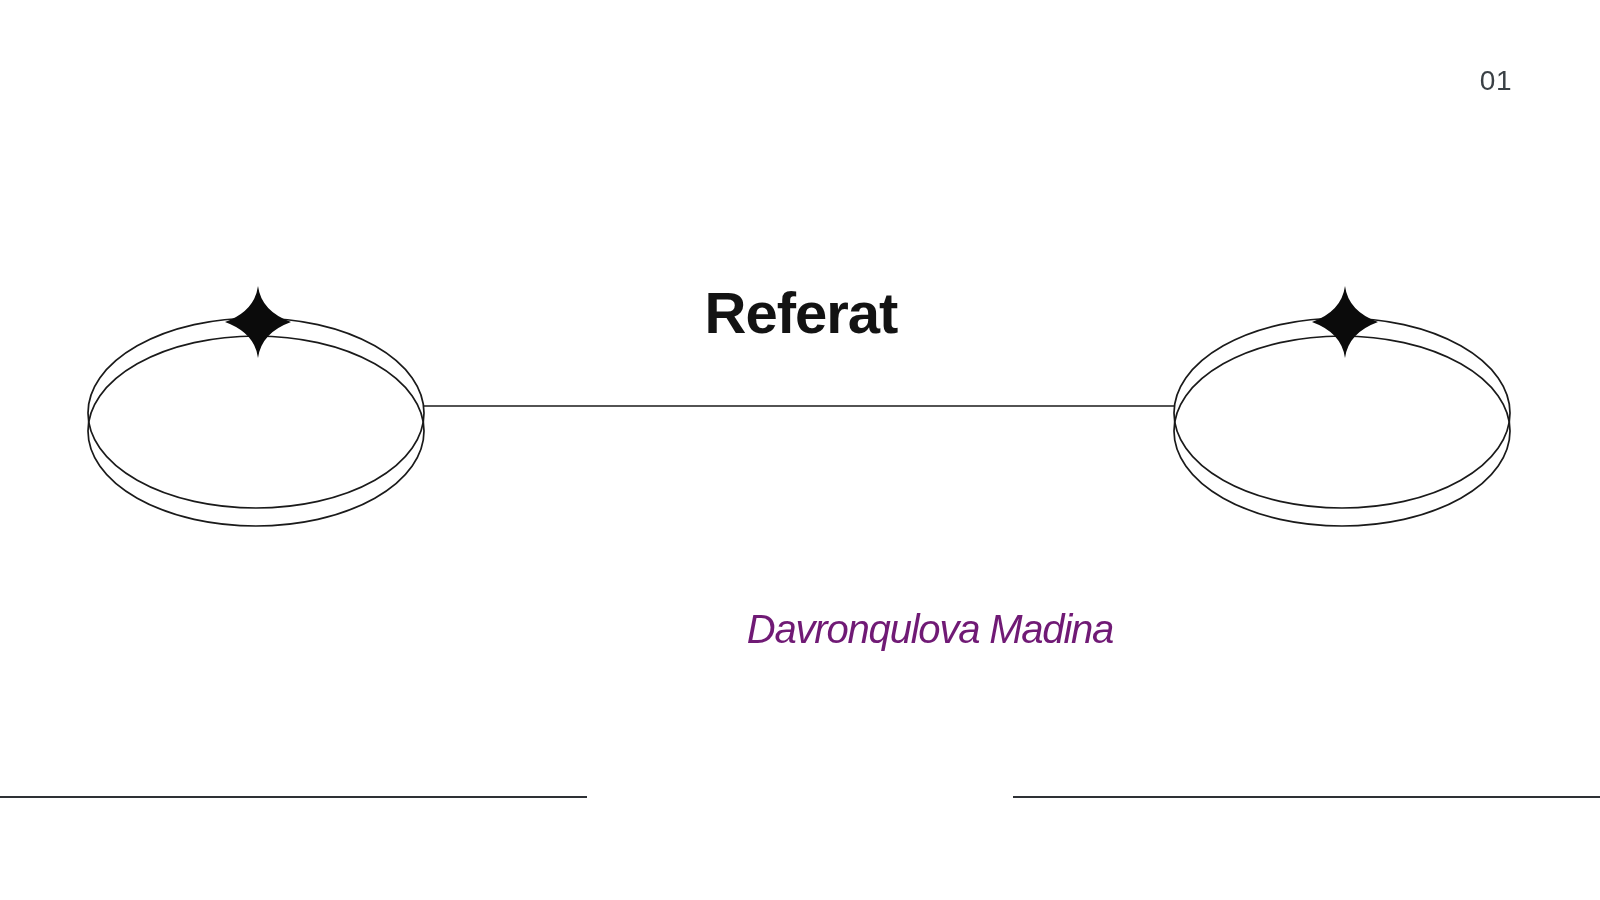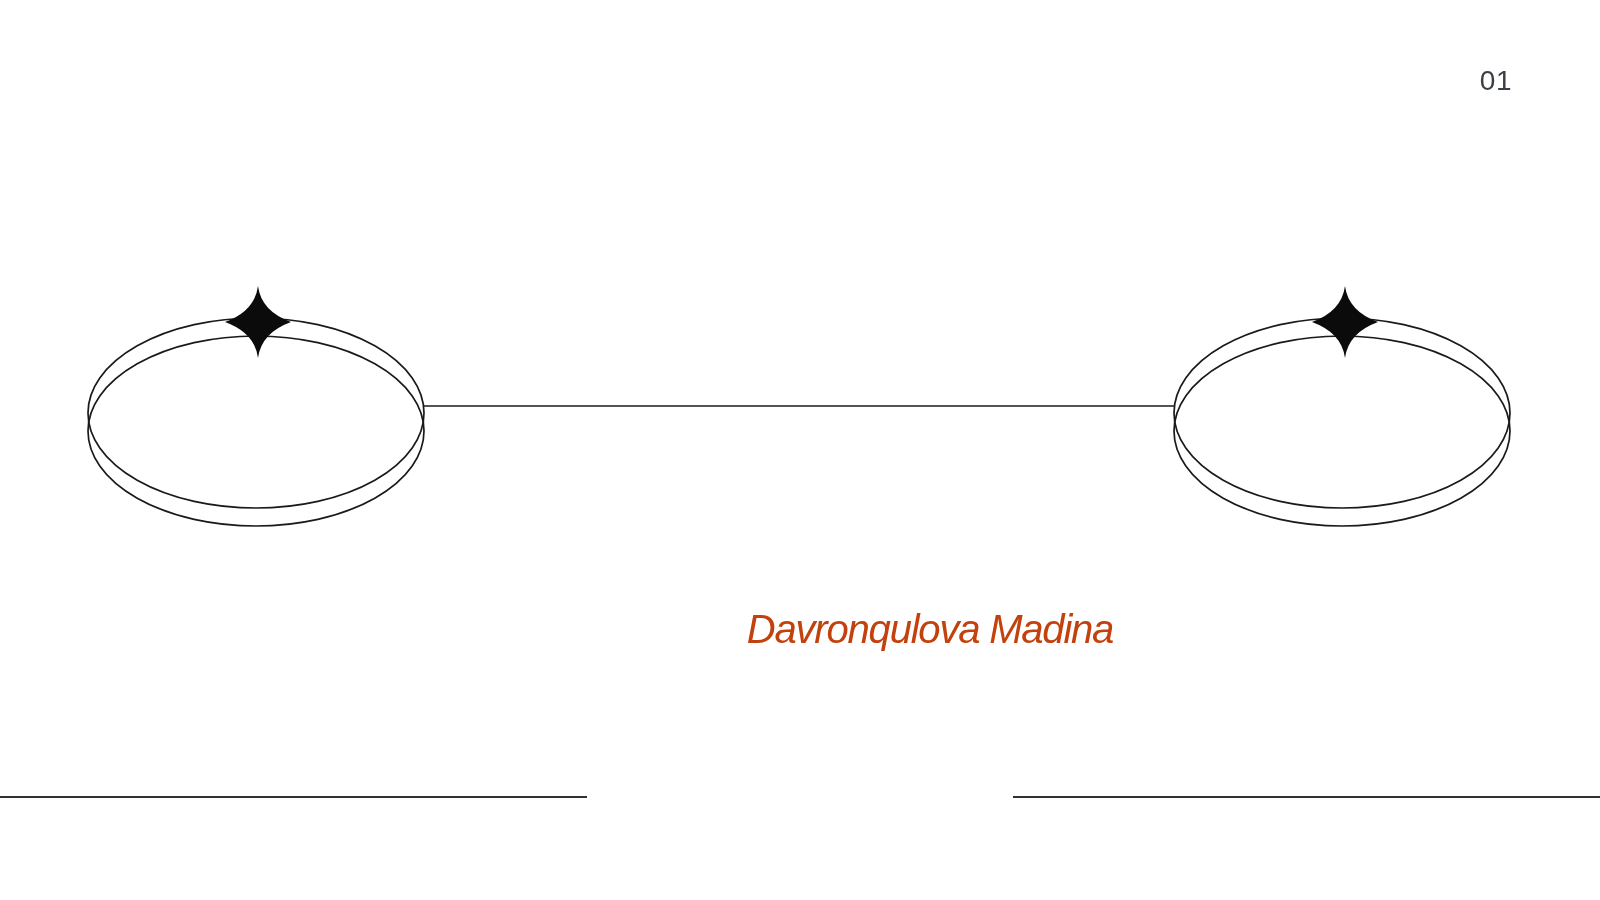--- a/index.html
+++ b/index.html
@@ -52,21 +52,21 @@
   }
   .author-name {
     position: absolute;
     top: 609px;
     left: 930px;
     transform: translateX(-50%);
     font-size: 40px;
     font-style: italic;
     font-weight: 400;
     letter-spacing: -1.2px;
-    color: #c2410c;
+    color: #701a75;
     line-height: 1;
     white-space: nowrap;
   }
 </style>
 </head>
 <body>
 
 <div class="slide">
 
   <svg class="shapes-svg" viewBox="0 0 1600 900">
@@ -76,16 +76,17 @@
       <ellipse cx="1342" cy="413" rx="168" ry="95" fill="none" stroke="#1a1a1a" stroke-width="1.7"></ellipse>
       <ellipse cx="1342" cy="431" rx="168" ry="95" fill="none" stroke="#1a1a1a" stroke-width="1.7"></ellipse>
       <path d="M 0 -36 Q 3.3000000000000003 -10.799999999999999 33 0 Q 3.3000000000000003 10.799999999999999 0 36 Q -3.3000000000000003 10.799999999999999 -33 0 Q -3.3000000000000003 -10.799999999999999 0 -36 Z" transform="translate(258,322)" fill="#0b0b0b"></path>
       <path d="M 0 -36 Q 3.3000000000000003 -10.799999999999999 33 0 Q 3.3000000000000003 10.799999999999999 0 36 Q -3.3000000000000003 10.799999999999999 -33 0 Q -3.3000000000000003 -10.799999999999999 0 -36 Z" transform="translate(1345,322)" fill="#0b0b0b"></path>
       <line x1="0" y1="797" x2="587" y2="797" stroke="#2e3135" stroke-width="2.2"></line>
       <line x1="1013" y1="797" x2="1600" y2="797" stroke="#2e3135" stroke-width="2.2"></line>
     </svg>
 
   <div class="page-number">01</div>
 
+  <div class="slide-title">Referat</div>
 
   <div class="author-name">Davronqulova Madina</div>
 
 </div>
 
 </body></html>

